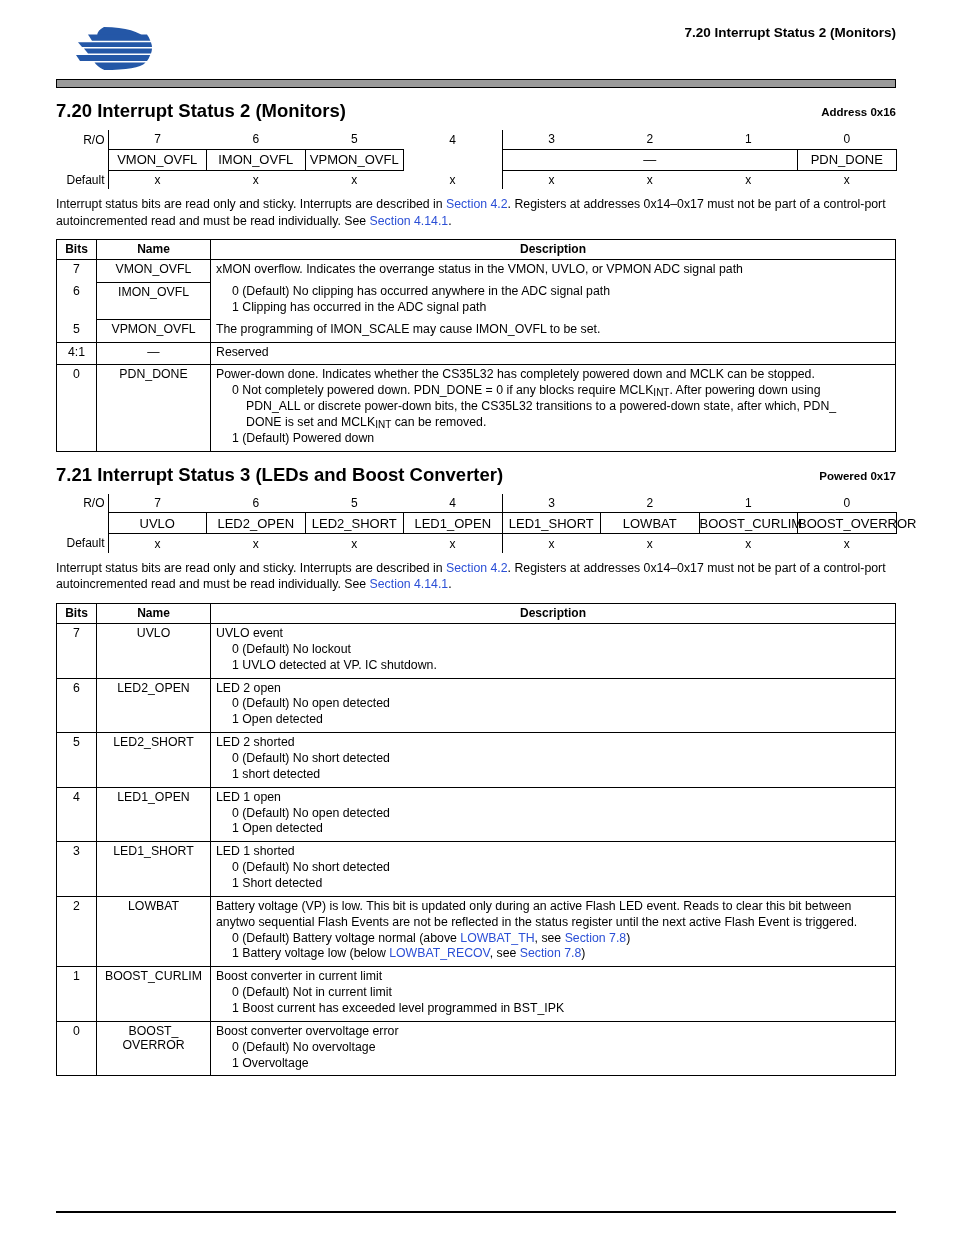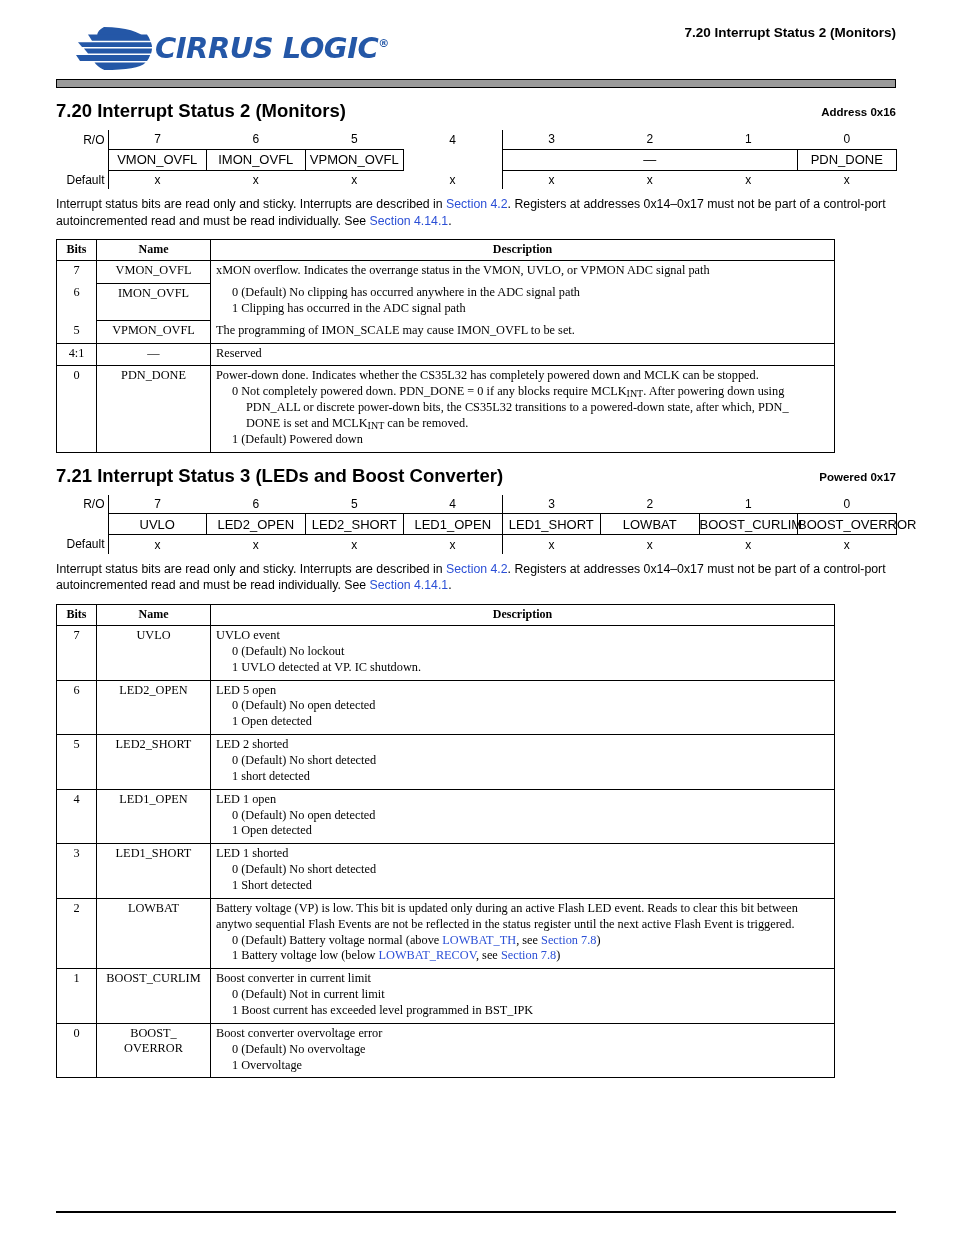--- a/index.html
+++ b/index.html
@@ -45,21 +45,21 @@
   .reg .dflt { border: none; height: 19px; font-size: 12px; }
   .v-left { border-left: 1px solid #000 !important; }
   .v-mid  { border-left: 1.6px solid #000 !important; }
   .reg-bot-line td { border-bottom: 1px solid #000; }
 
   
   .para { font-size: 12.3px; line-height: 1.35; margin-top: 7px; text-align: left; }
   .lnk { color: #2b4fd6; }
 
   
-  .desc { width: 779px; border-collapse: collapse; margin-top: 10px; table-layout: fixed; font-family: Liberation Serif, serif; }
+  .desc { width: 840px; border-collapse: collapse; margin-top: 10px; table-layout: fixed; }
   .desc th, .desc td { border: 1px solid #000; vertical-align: top; }
   .desc th { font-size: 12px; font-weight: bold; text-align: center; padding: 2px 0 3px; }
   .desc .c-bits { width: 40px; }
   .desc .c-name { width: 114px; }
   .desc td.bits { text-align: center; font-size: 12.3px; padding: 2px 0 0; }
   .desc td.name { text-align: center; font-size: 12.3px; padding: 2px 0 0; }
   .desc td.descr { padding: 2px 4px 4px 5px; font-size: 12.3px; line-height: 1.29; }
   .nb { border-bottom: none !important; }
   .nt { border-top: none !important; }
   .ind1 { padding-left: 16px; display: block; }
@@ -82,21 +82,20 @@
         <g fill="#2457a7">
           <path d="M30 1 C52 1 66 6 71 12 L24 12 C22 8 24 4 30 1 Z"></path>
           <path d="M8 8 L74 8 C75 10 76 12 76.5 14 L12 14 Z" opacity="0"></path>
           <path d="M14 8.5 L73 8.5 C74.5 10.5 75.6 12.6 76.3 14.8 L18 14.8 Z"></path>
           <path d="M4 16.2 L77 16.2 C77.6 18.2 77.9 19.6 78 21 L8 21 Z"></path>
           <path d="M10 22.6 L78 22.6 C77.9 24.2 77.6 25.8 77 27.4 L14 27.4 Z"></path>
           <path d="M2 29 L76.2 29 C75.4 31.2 74.4 33.2 73 35 L6 35 Z"></path>
           <path d="M16 36.5 L71.6 36.5 C66.4 42 52.4 44 30.4 44 C24.4 41 22.2 38.8 20.5 36.5 Z"></path>
         </g>
       </svg>
-      <span class="logo-text"><span>CIRRUS LOGIC</span><span class="logo-reg">®</span></span>
     </div>
     <div class="head-right">
       <div class="head-sub">7.20 Interrupt Status 2 (Monitors)</div>
     </div>
   </div>
   <div class="rule-bar"></div>
 
   <div id="sections-root">
       <div class="sec-row">
         <div class="sec-title">7.20 Interrupt Status 2 (Monitors)</div>
@@ -261,21 +260,21 @@
         </thead>
         <tbody>
           <tr>
             <td class="bits">7</td>
             <td class="name"><span>UVLO</span></td>
             <td class="descr"><span class="">UVLO event</span><span class="ind1">0 (Default) No lockout</span><span class="ind1">1 UVLO detected at VP. IC shutdown.</span></td>
           </tr>
           <tr>
             <td class="bits">6</td>
             <td class="name"><span>LED2_OPEN</span></td>
-            <td class="descr"><span class="">LED 5 open</span><span class="ind1">0 (Default) No open detected</span><span class="ind1">1 Open detected</span></td>
+            <td class="descr"><span class="">LED 2 open</span><span class="ind1">0 (Default) No open detected</span><span class="ind1">1 Open detected</span></td>
           </tr>
           <tr>
             <td class="bits">5</td>
             <td class="name"><span>LED2_SHORT</span></td>
             <td class="descr"><span class="">LED 2 shorted</span><span class="ind1">0 (Default) No short detected</span><span class="ind1">1 short detected</span></td>
           </tr>
           <tr>
             <td class="bits">4</td>
             <td class="name"><span>LED1_OPEN</span></td>
             <td class="descr"><span class="">LED 1 open</span><span class="ind1">0 (Default) No open detected</span><span class="ind1">1 Open detected</span></td>

